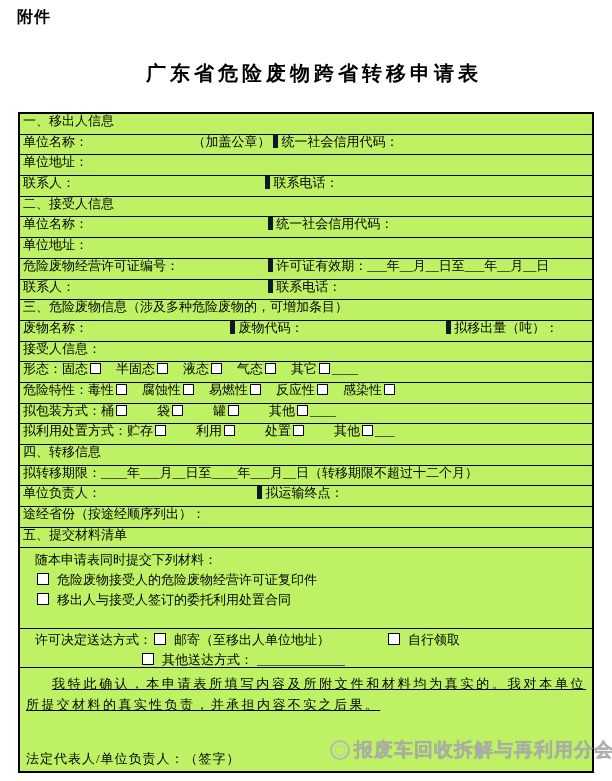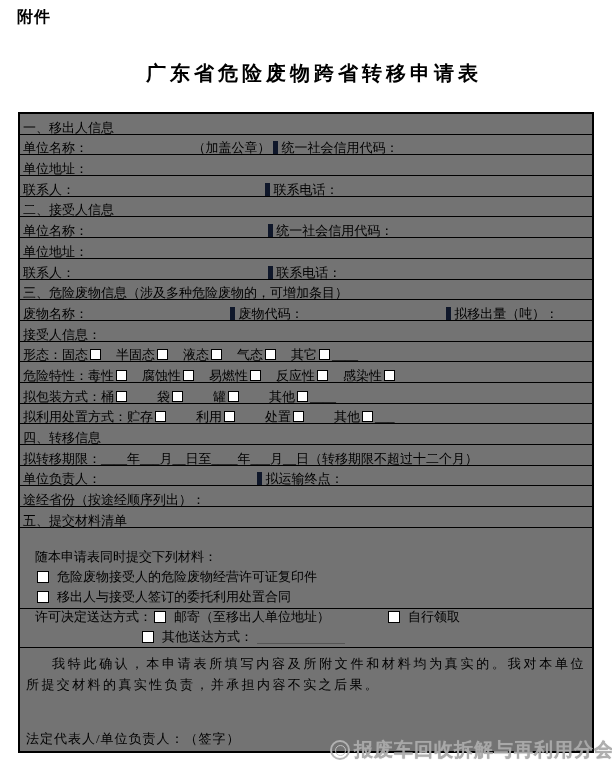--- a/index.html
+++ b/index.html
@@ -14,24 +14,24 @@
   .doc-title{
     position:absolute;left:16px;right:0;top:60px;margin:0;text-align:center;
     font-size:20px;font-weight:bold;letter-spacing:4px;
   }
   .form-table{
     position:absolute;left:18px;top:112px;width:576px;
     border:2px solid #000;box-sizing:border-box;
     display:flex;flex-direction:column;font-size:13px;line-height:1;
   }
   .row{
-    display:flex;align-items:flex-end;border-bottom:1px solid #000;
-    box-sizing:border-box;height:20.7px;flex:none;background:#737373;
-  }
-  .row.no-border{border-bottom:none;}
+    display:flex;align-items:flex-start;border-bottom:1px solid #000;
+    box-sizing:border-box;height:20.7px;flex:none;background:#bef264;
+  }
+  .row.no-border{border-bottom:none;text-decoration:underline;}
   .cell{
     display:flex;align-items:center;padding:0 3px;box-sizing:border-box;
     overflow:hidden;white-space:nowrap;min-width:0;
   }
   .cell + .cell{border-left:5px solid #0f172a;}
   .cell.block{display:block;white-space:normal;}
   .sec{font-weight:normal;}
   .grow{flex:1;}
   .space-between{justify-content:space-between;}
   .cb{
@@ -118,20 +118,28 @@
         <span>统一社会信用代码：</span>
       </div>
     </div>
     <div class="row">
       <div class="cell grow">
         <span>单位地址：</span>
       </div>
     </div>
     <div class="row">
       <div class="cell" style="width:43.4%">
+        <span>危险废物经营许可证编号：</span>
+      </div>
+      <div class="cell grow">
+        <span>许可证有效期：___年__月__日至___年__月__日</span>
+      </div>
+    </div>
+    <div class="row">
+      <div class="cell" style="width:43.4%">
         <span>联系人：</span>
       </div>
       <div class="cell grow">
         <span>联系电话：</span>
       </div>
     </div>
 
     <div class="row sec">
       <div class="cell grow">三、危险废物信息（涉及多种危险废物的，可增加条目）</div>
     </div>

